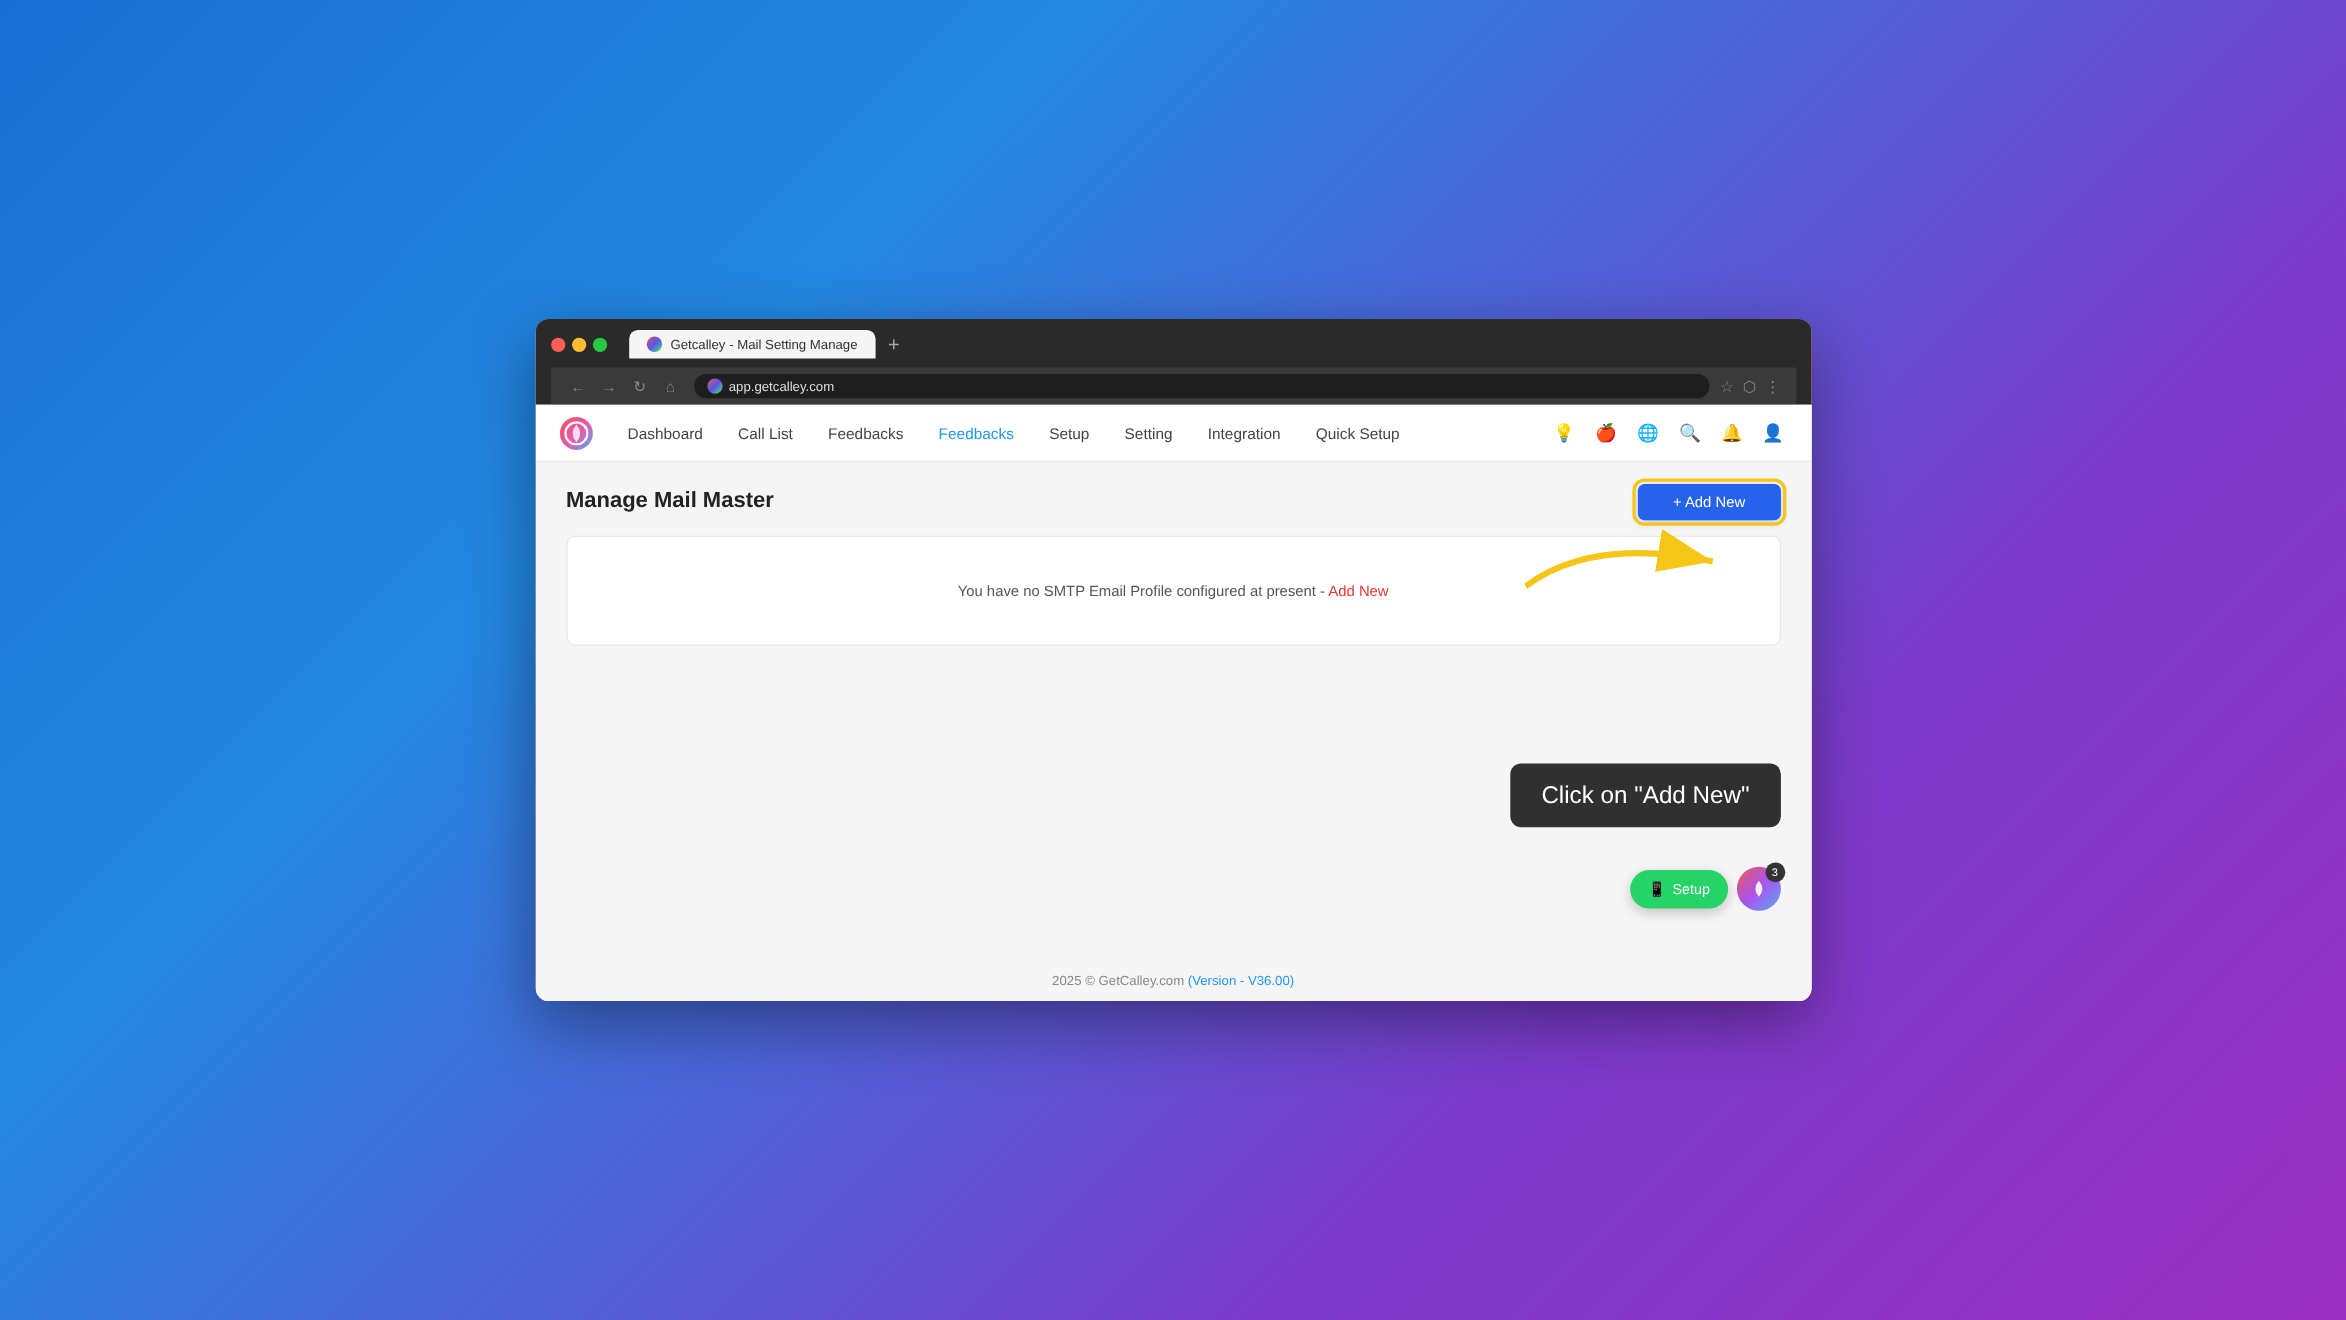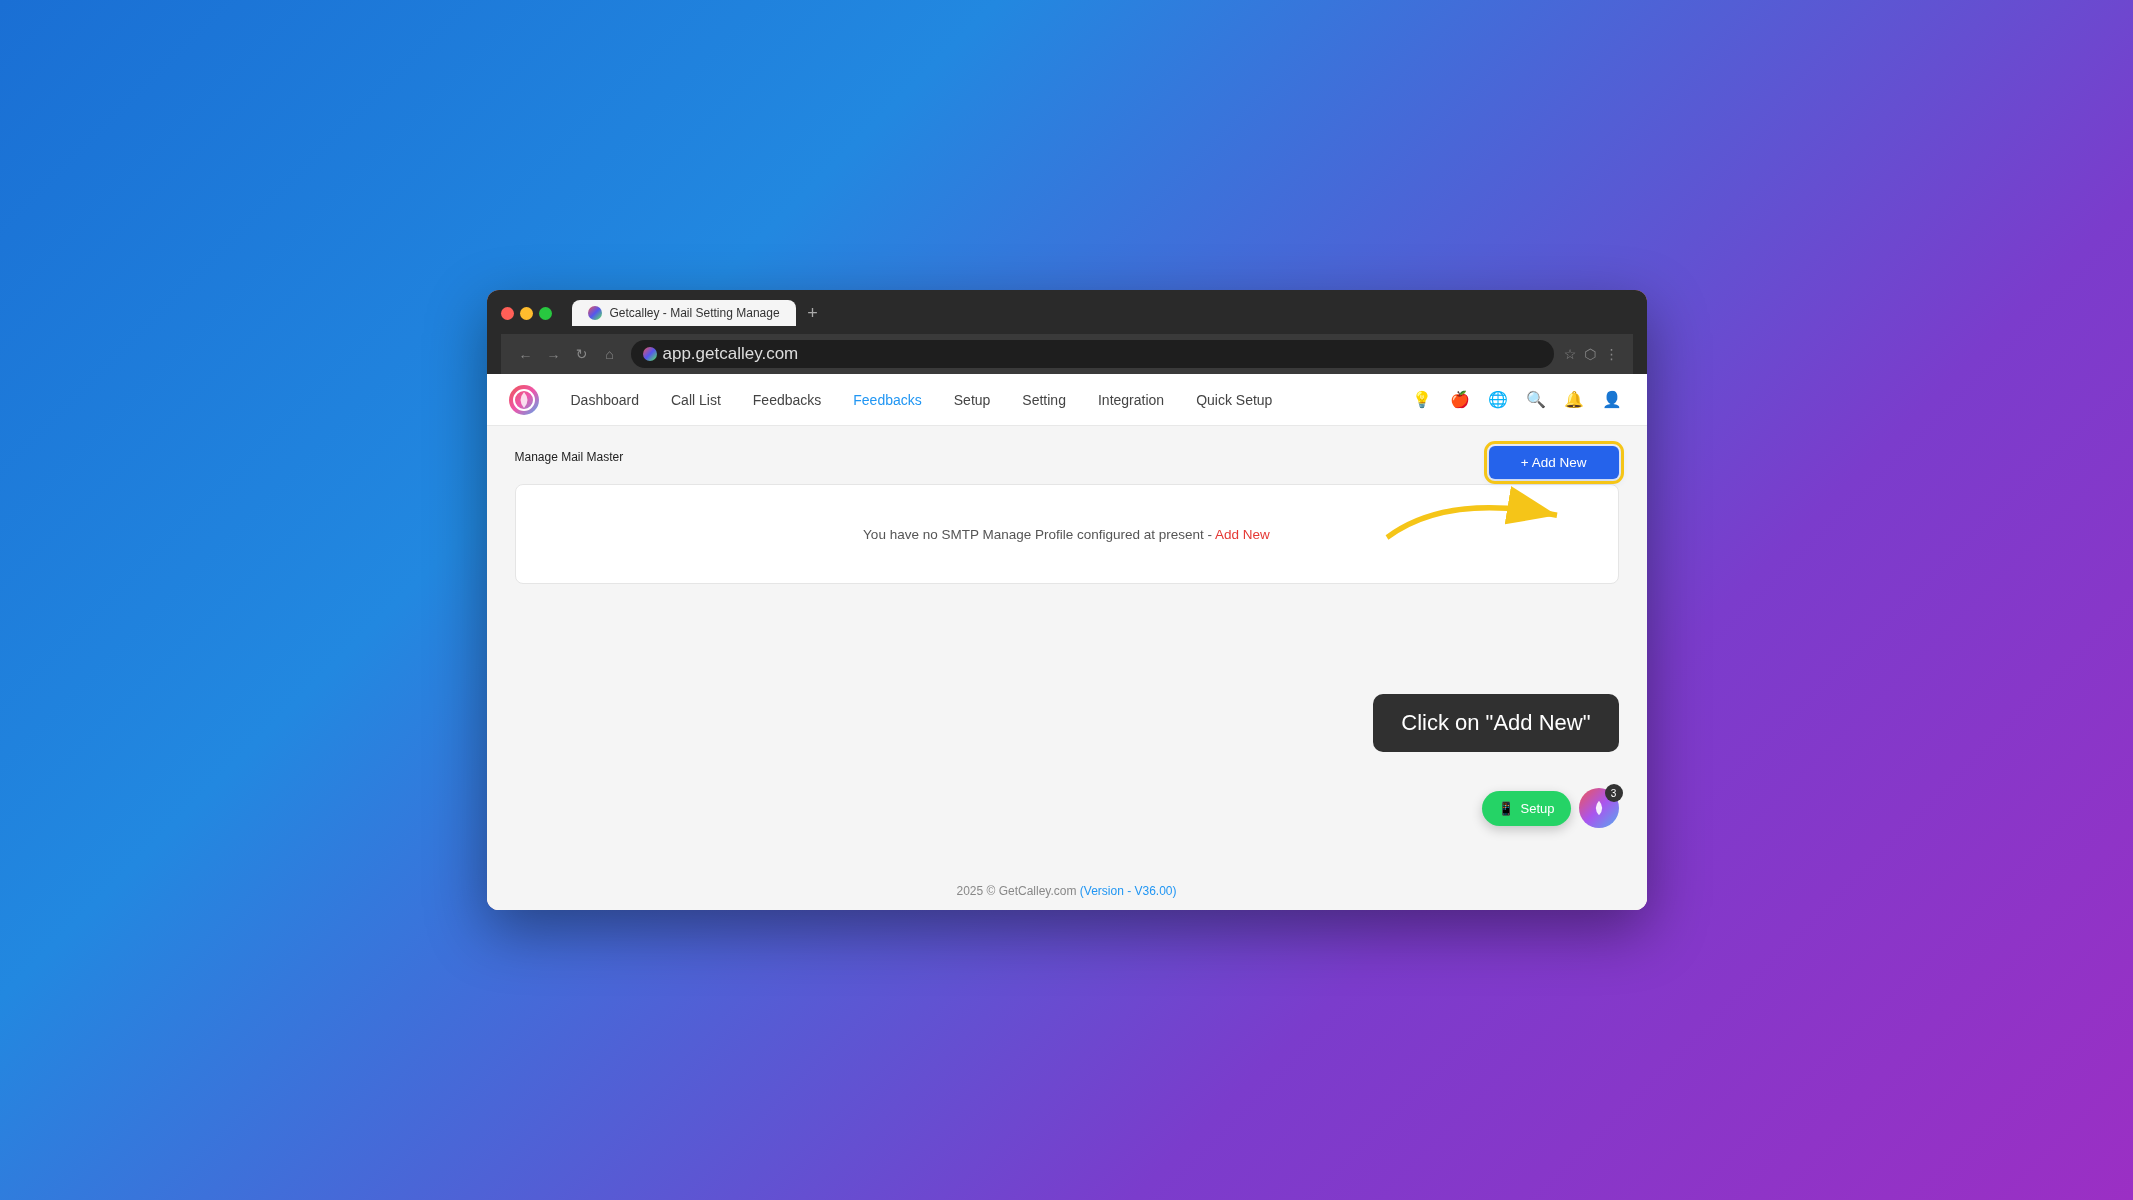--- a/index.html
+++ b/index.html
@@ -119,21 +119,21 @@
       color: #888;
     }
 
     .address-input {
       flex: 1;
       background: #1e1e1e;
       border: none;
       border-radius: 14px;
       padding: 4px 12px;
       color: #ddd;
-      font-size: 17px;
+      font-size: 12px;
       display: flex;
       align-items: center;
       gap: 6px;
     }
 
     .address-icon {
       width: 14px;
       height: 14px;
       background: linear-gradient(135deg, #e55, #55e, #5e5);
       border-radius: 50%;
@@ -227,22 +227,22 @@
 
     
     .main-area {
       flex: 1;
       background: #f5f5f5;
       padding: 24px 28px;
       position: relative;
     }
 
     .page-title {
-      font-size: 12px;
-      font-weight: 400;
+      font-size: 20px;
+      font-weight: 700;
       color: #222;
       margin-bottom: 20px;
     }
 
     .add-new-btn {
       position: absolute;
       top: 20px;
       right: 28px;
       background: #2563eb;
       color: white;
@@ -448,21 +448,21 @@
     </nav>
 
     <div class="main-relative">
       <div class="main-area">
         <h1 class="page-title">Manage Mail Master</h1>
 
         <button class="add-new-btn">+ Add New</button>
 
         <div class="content-card">
           <p class="empty-message">
-            <span>You have no SMTP Manage Profile configured at present - </span><a href="#">Add New</a>
+            <span>You have no SMTP Email Profile configured at present - </span><a href="#">Add New</a>
           </p>
         </div>
 
         <svg class="arrow-overlay" viewBox="0 0 1160 400" preserveAspectRatio="none">
 
           <defs>
             <marker id="arrowhead" markerWidth="10" markerHeight="7" refX="10" refY="3.5" orient="auto">
               <polygon points="0 0, 10 3.5, 0 7" fill="#f5c518"></polygon>
             </marker>
           </defs>

